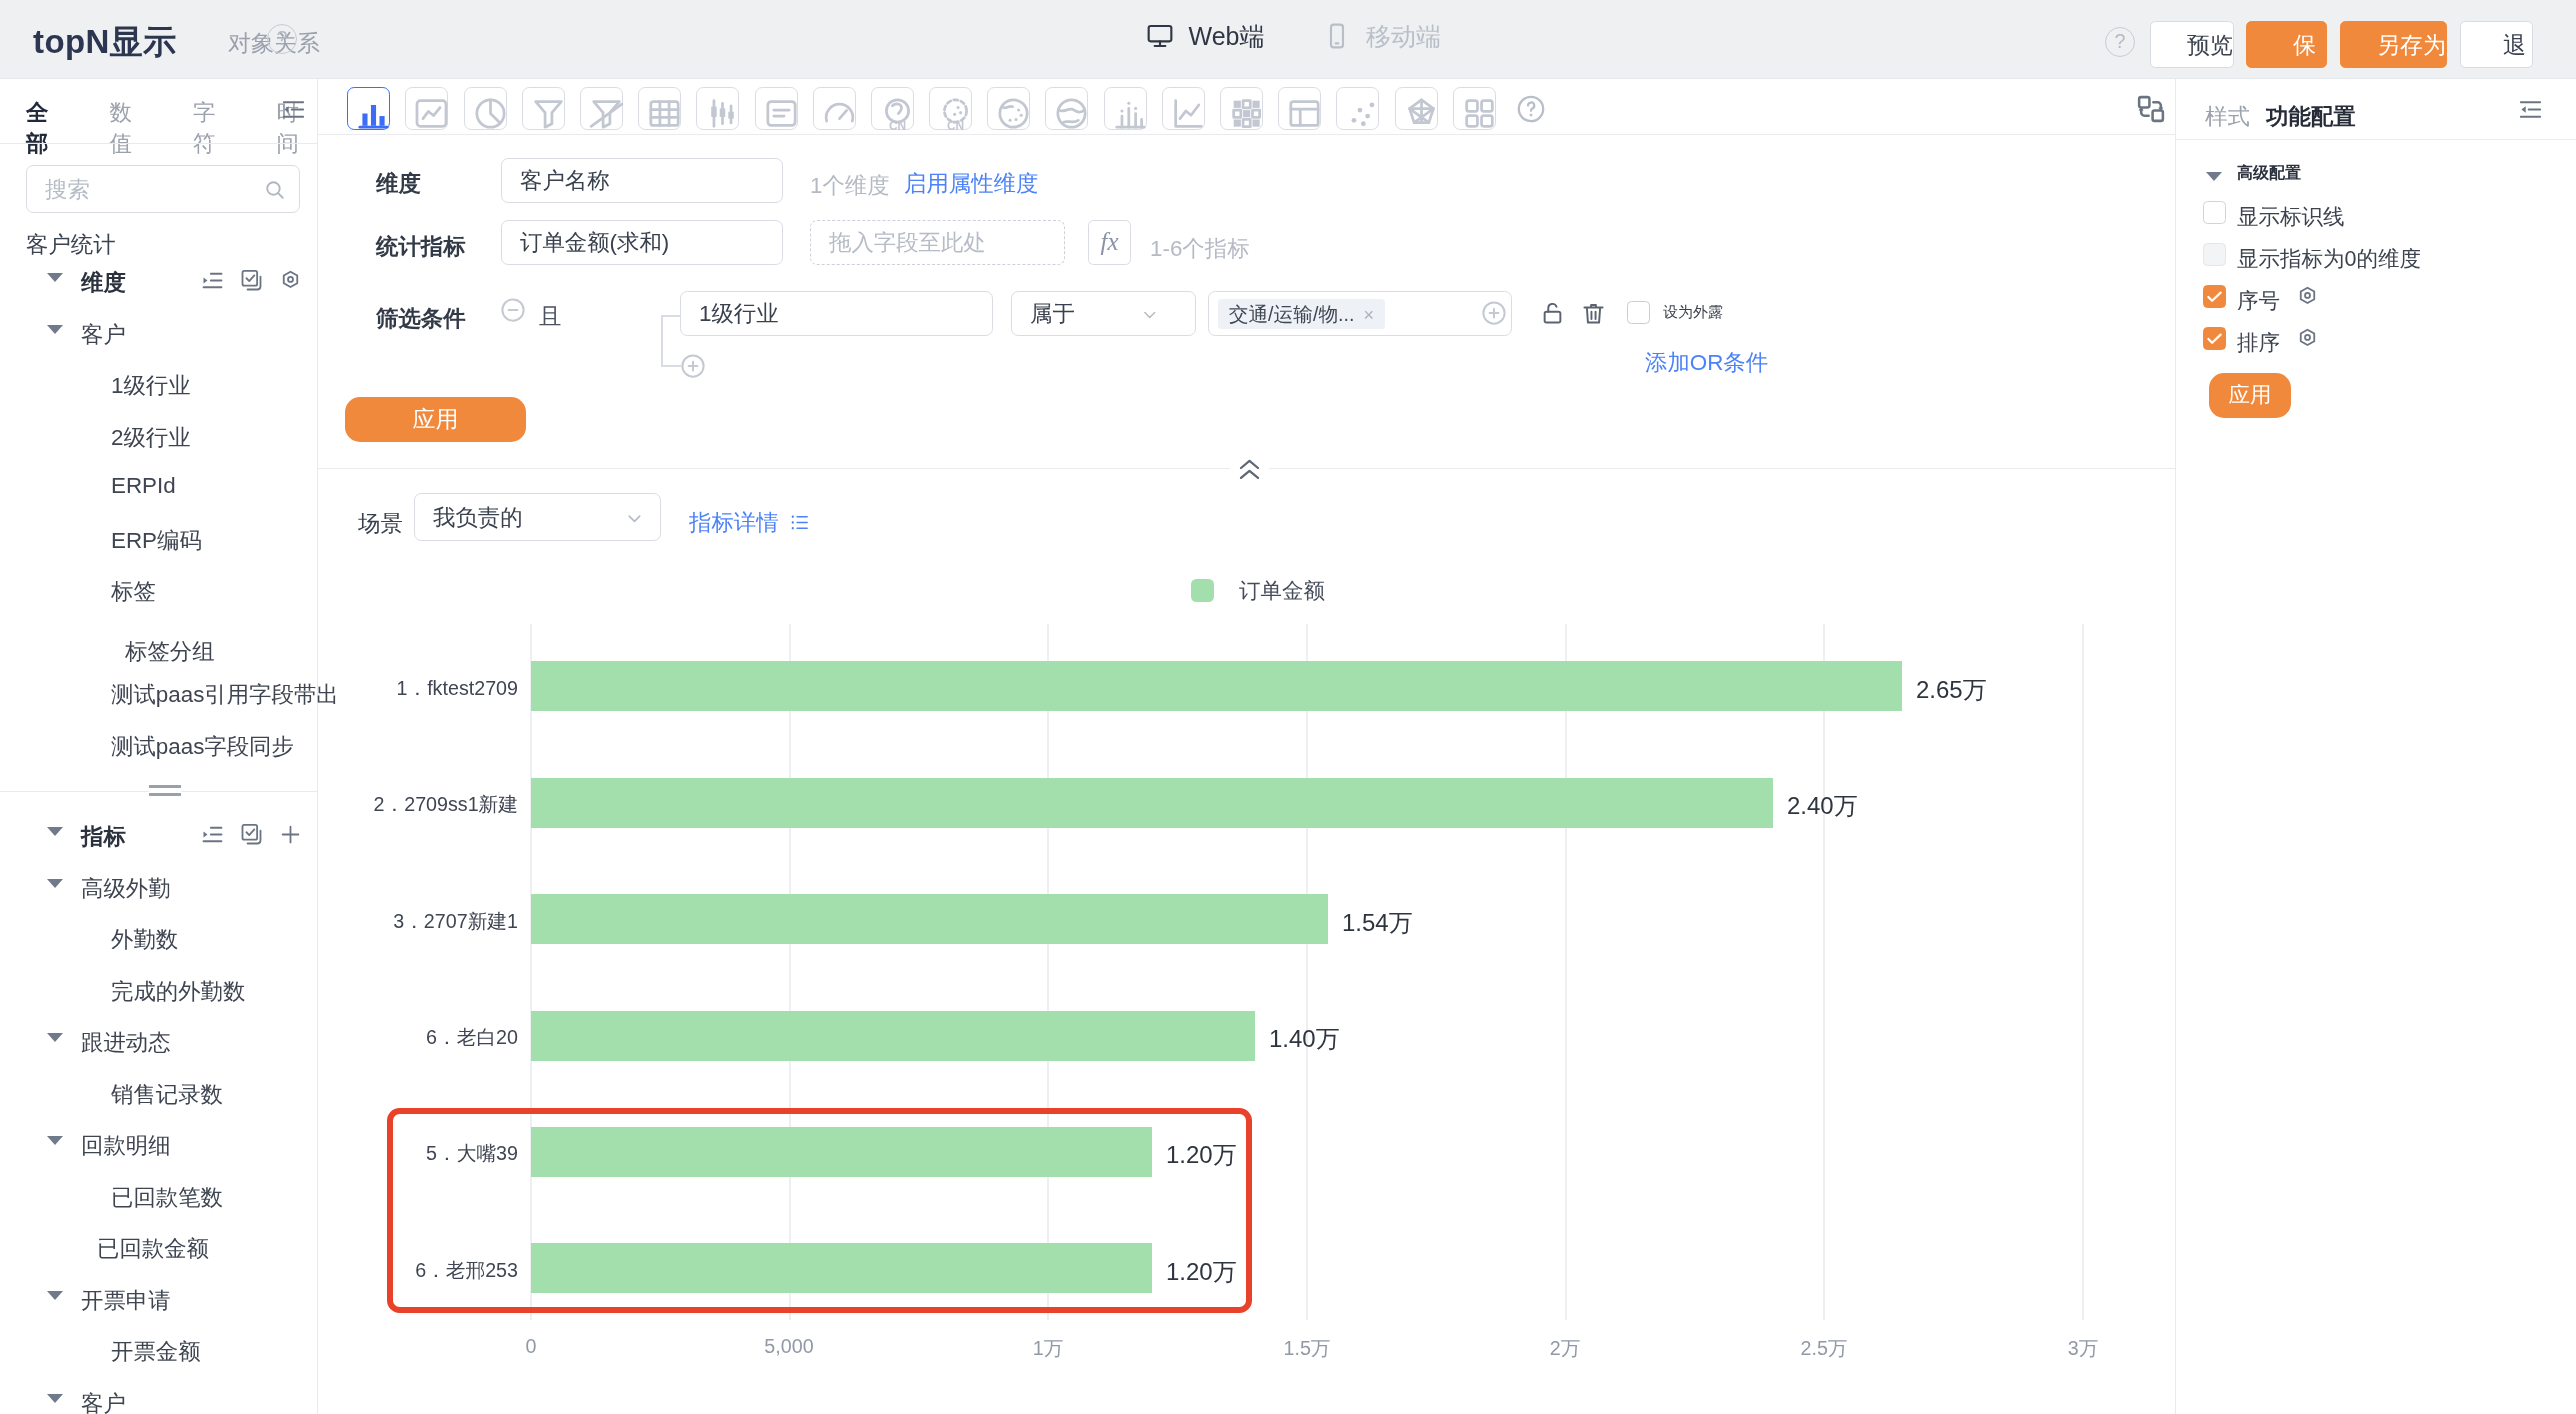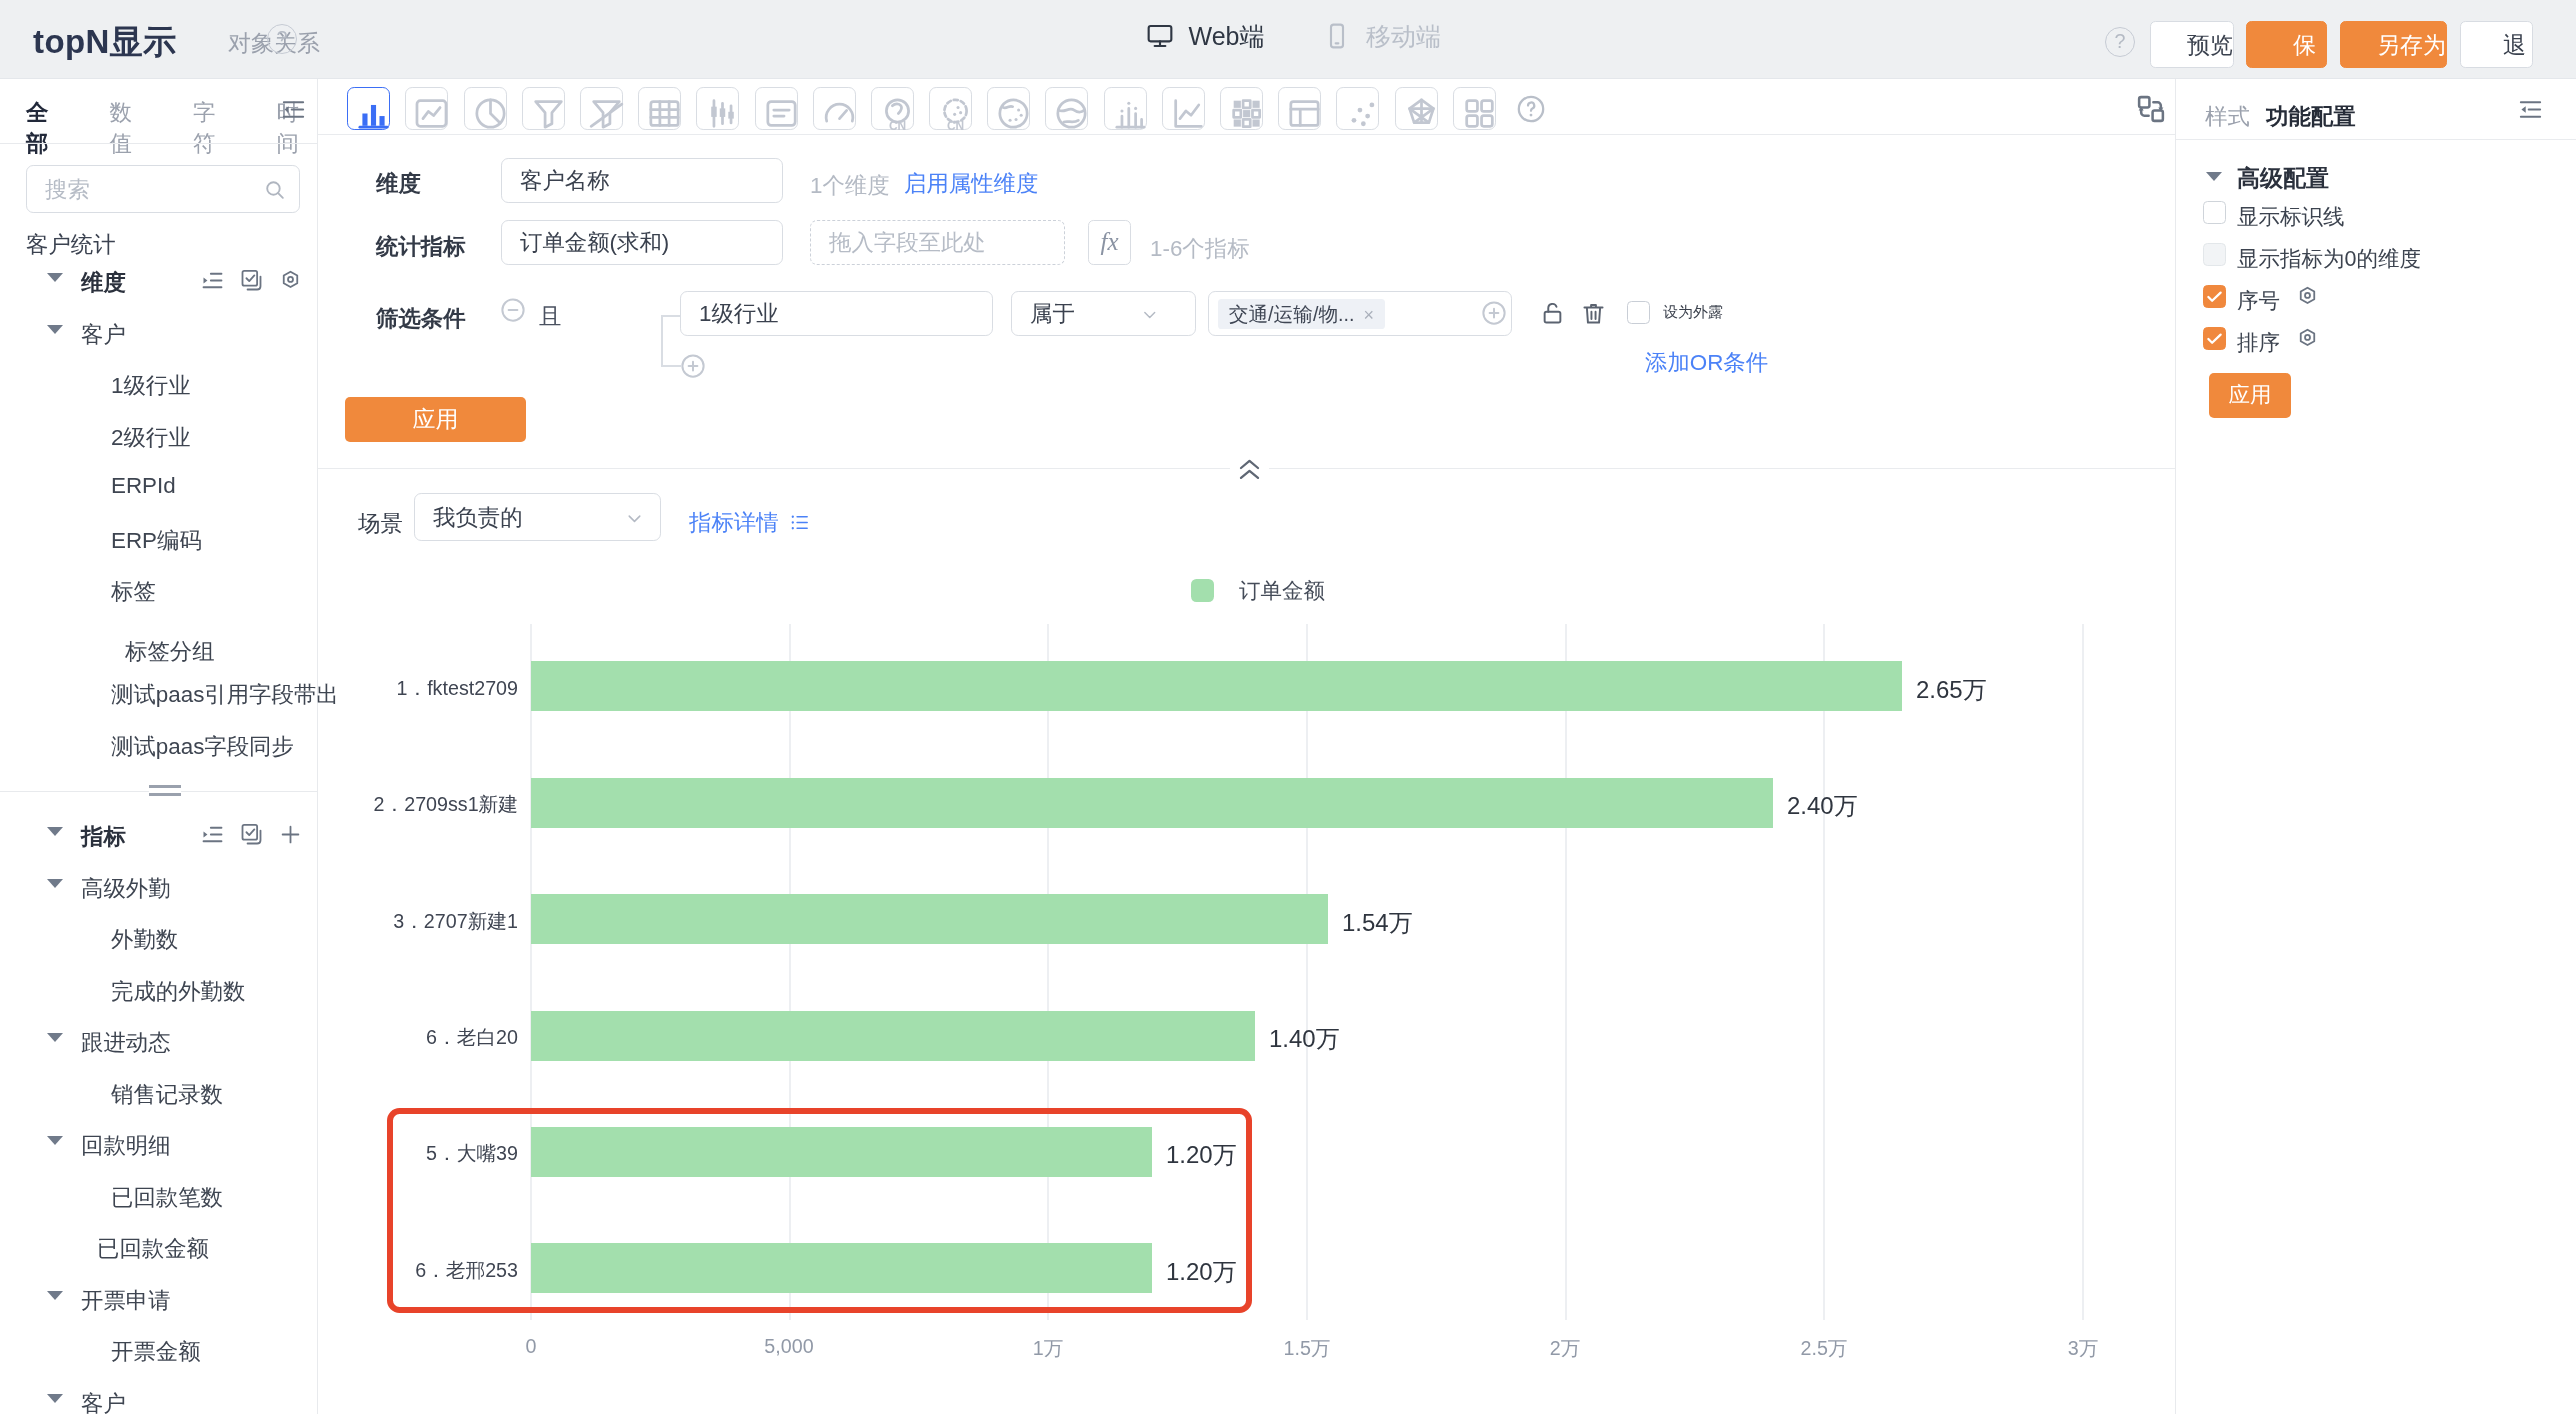--- a/index.html
+++ b/index.html
@@ -58,21 +58,21 @@
   .fx-btn { position:absolute; width:43px; height:45px; border:0.9px solid #d9dde3; border-radius:5.4px; background:#fff; color:#8a93a3; font-family:"Liberation Serif","DejaVu Serif",serif; font-style:italic; font-size:25px; text-align:center; line-height:41px; cursor:pointer; }
   .circ-ico { position:absolute; color:#c4c9d2; cursor:pointer; }
   .circ-ico svg { width:100%; height:100%; }
   .gray-ico { position:absolute; color:#5b6370; cursor:pointer; }
   .gray-ico svg { width:100%; height:100%; }
   .sel-chevron { position:absolute; color:#b4bac4; }
   .sel-chevron svg { width:100%; height:100%; }
   .tag-pill { position:absolute; left:9px; top:7.2px; height:30px; background:#eef1f6; border-radius:3.6px; font-size:19.7px; color:#3f4654; line-height:30px; padding:0 10.7px; }
   .tag-x { color:#aab0bb; margin-left:9px; font-size:18px; }
   .chk { position:absolute; width:23px; height:23px; border:1.8px solid #c9ced6; border-radius:4.5px; background:#fff; cursor:pointer; }
-  .apply-btn { position:absolute; background:#f0893c; border-radius:5px; color:#fff; font-size:23px; text-align:center; cursor:pointer; }
+  .apply-btn { position:absolute; background:#f0893c; border-radius:15px; color:#fff; font-size:23px; text-align:center; cursor:pointer; }
   .hline { position:absolute; background:#e9ebee; height:0.9px; }
   .vline-frag { position:absolute; background:#d9dde3; }
 
   
   .gridline { position:absolute; width:1.8px; background:#edeff2; }
   .bar { position:absolute; height:50px; }
   .bar-cat { position:absolute; width:251px; text-align:right; font-size:19.7px; color:#3f4552; }
   .bar-val { position:absolute; font-size:24px; color:#2f353f; }
   .x-tick { position:absolute; transform:translateX(-50%); font-size:19.7px; color:#9199a7; }
   #legend { position:absolute; left:1191px; top:576px; display:flex; align-items:center; gap:25px; cursor:pointer; }
@@ -80,21 +80,21 @@
   #legend .lg-label { font-size:21.5px; color:#454c59; }
   #red-box { position:absolute; border:6.3px solid #e8432a; border-radius:12.5px; }
   .collapse-ctl { position:absolute; left:1230px; top:451px; width:39px; height:34px; background:#fff; color:#5f6774; text-align:center; cursor:pointer; }
   .collapse-ctl svg { width:32px; height:32px; }
 
   
   #rpanel { position:absolute; left:2175px; top:79px; width:401px; height:1335px; background:#fff; border-left:0.9px solid #e8eaed; }
   .rp-tab { position:absolute; top:21.5px; font-size:22.4px; cursor:pointer; }
   .rp-line { position:absolute; left:0; top:60px; width:401px; height:0.9px; background:#e9ebee; }
   .rp-caret { position:absolute; left:30px; top:93px; width:0; height:0; border-left:8px solid transparent; border-right:8px solid transparent; border-top:9.8px solid #707a8a; }
-  .rp-sec { position:absolute; left:61px; top:84px; font-size:23px; font-weight:700; color:#2b313d; }
+  .rp-sec { position:absolute; left:61px; top:84px; font-size:16px; font-weight:700; color:#2b313d; }
   .opt-box { position:absolute; left:27px; width:23px; height:23px; border-radius:4.5px; cursor:pointer; }
   .opt-box.off { border:1.8px solid #cfd4da; background:#fff; }
   .opt-box.off.dim { background:#f2f4f6; border-color:#e3e7ea; }
   .opt-box.on { background:#f0883d; border:1.8px solid #f0883d; color:#fff; }
   .opt-box.on svg { width:19.7px; height:19.7px; }
   .opt-label { position:absolute; left:61px; font-size:21.5px; color:#3c434f; white-space:nowrap; }
   .opt-gear { position:absolute; width:27px; height:27px; color:#6b7482; cursor:pointer; }
   .opt-gear svg { width:27px; height:27px; }
 </style>
 </head>

